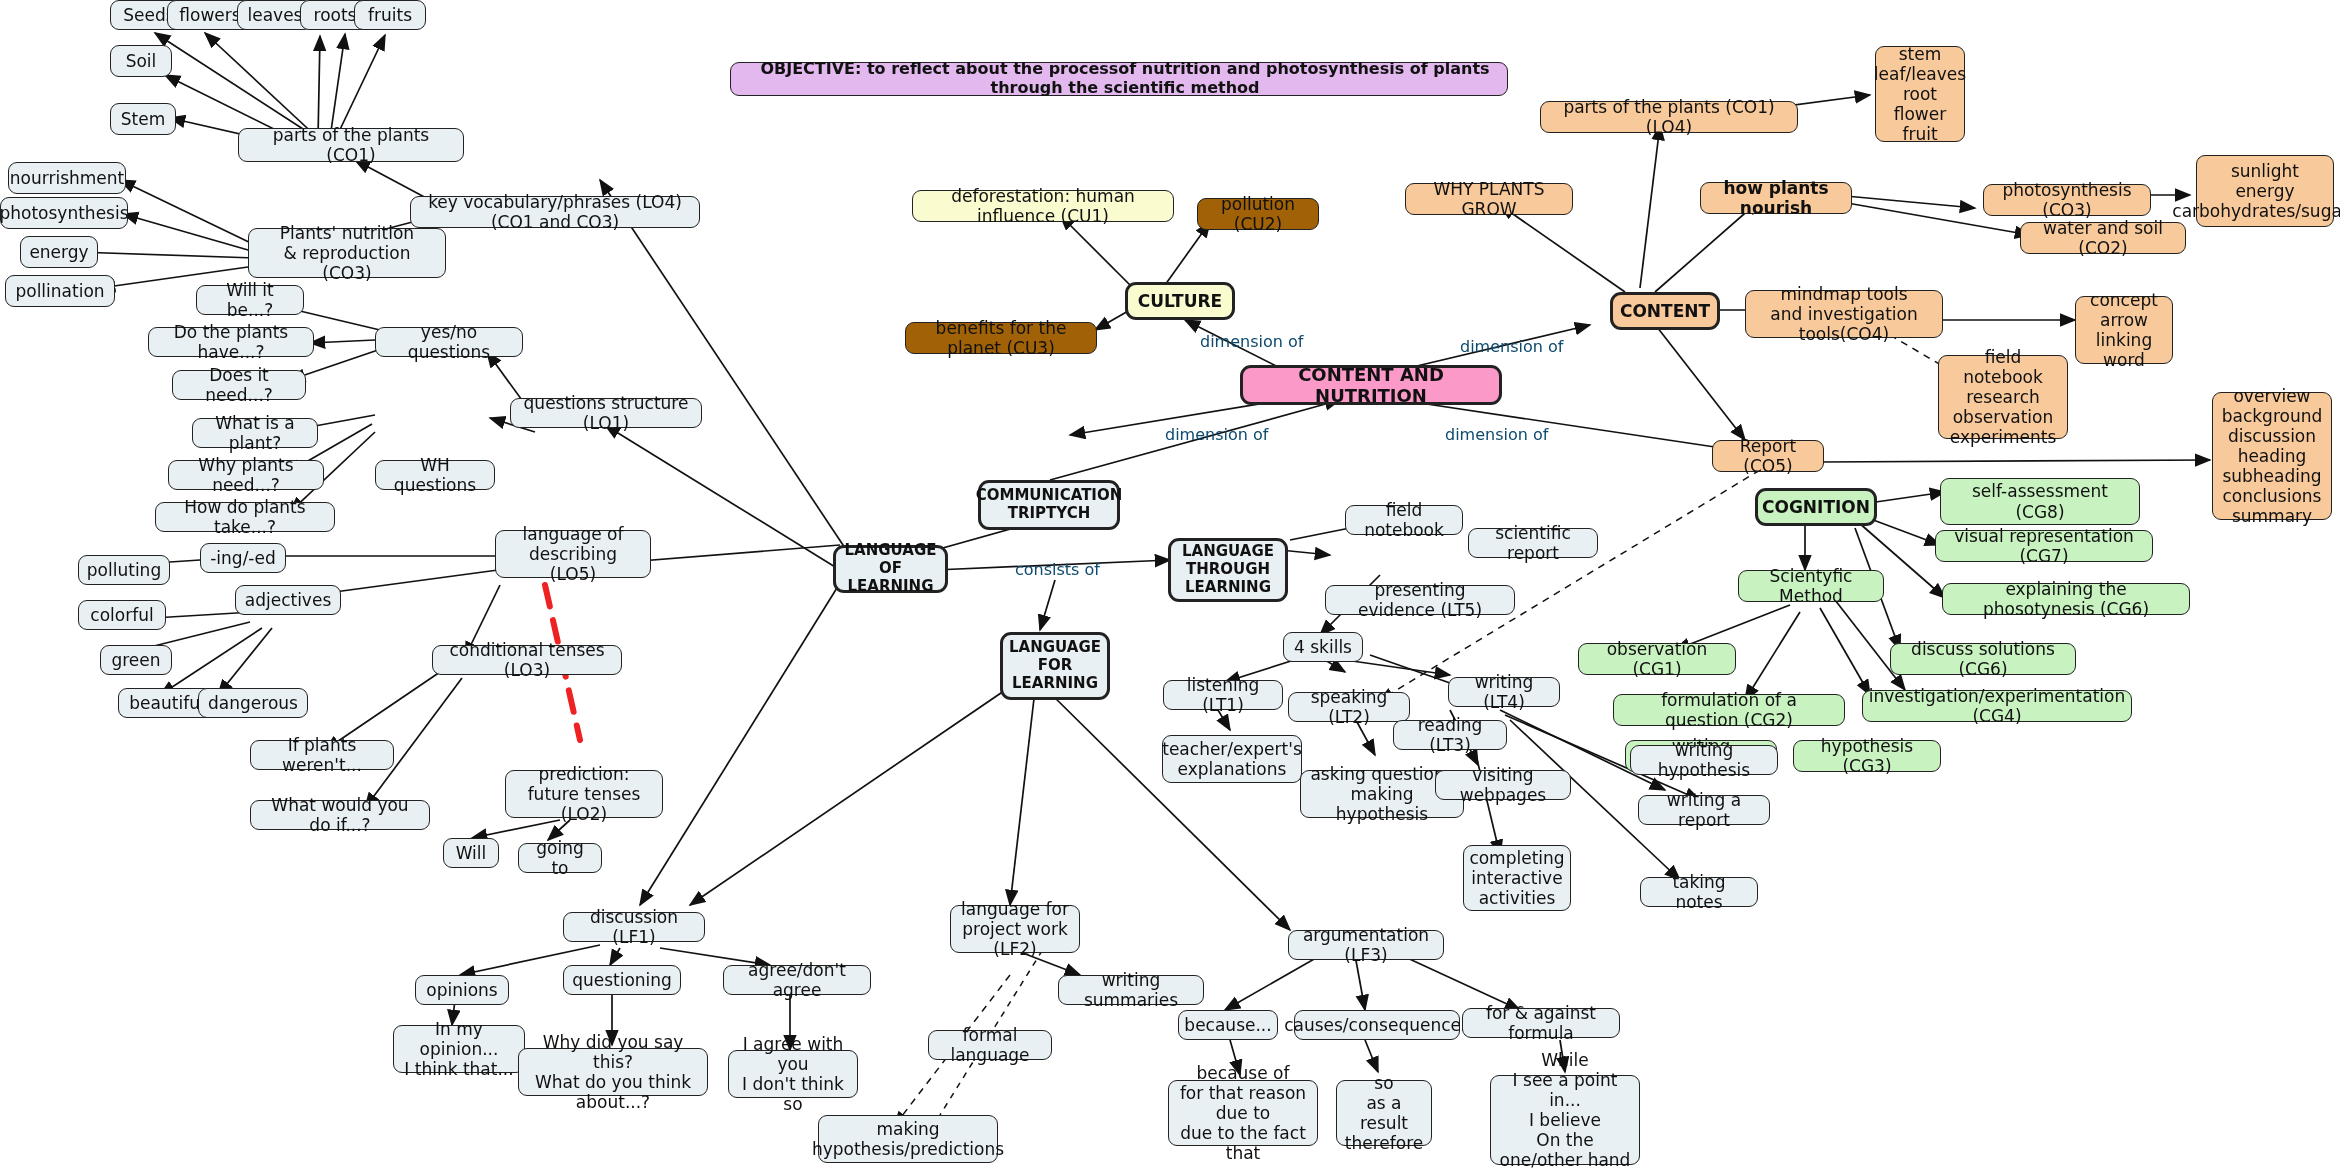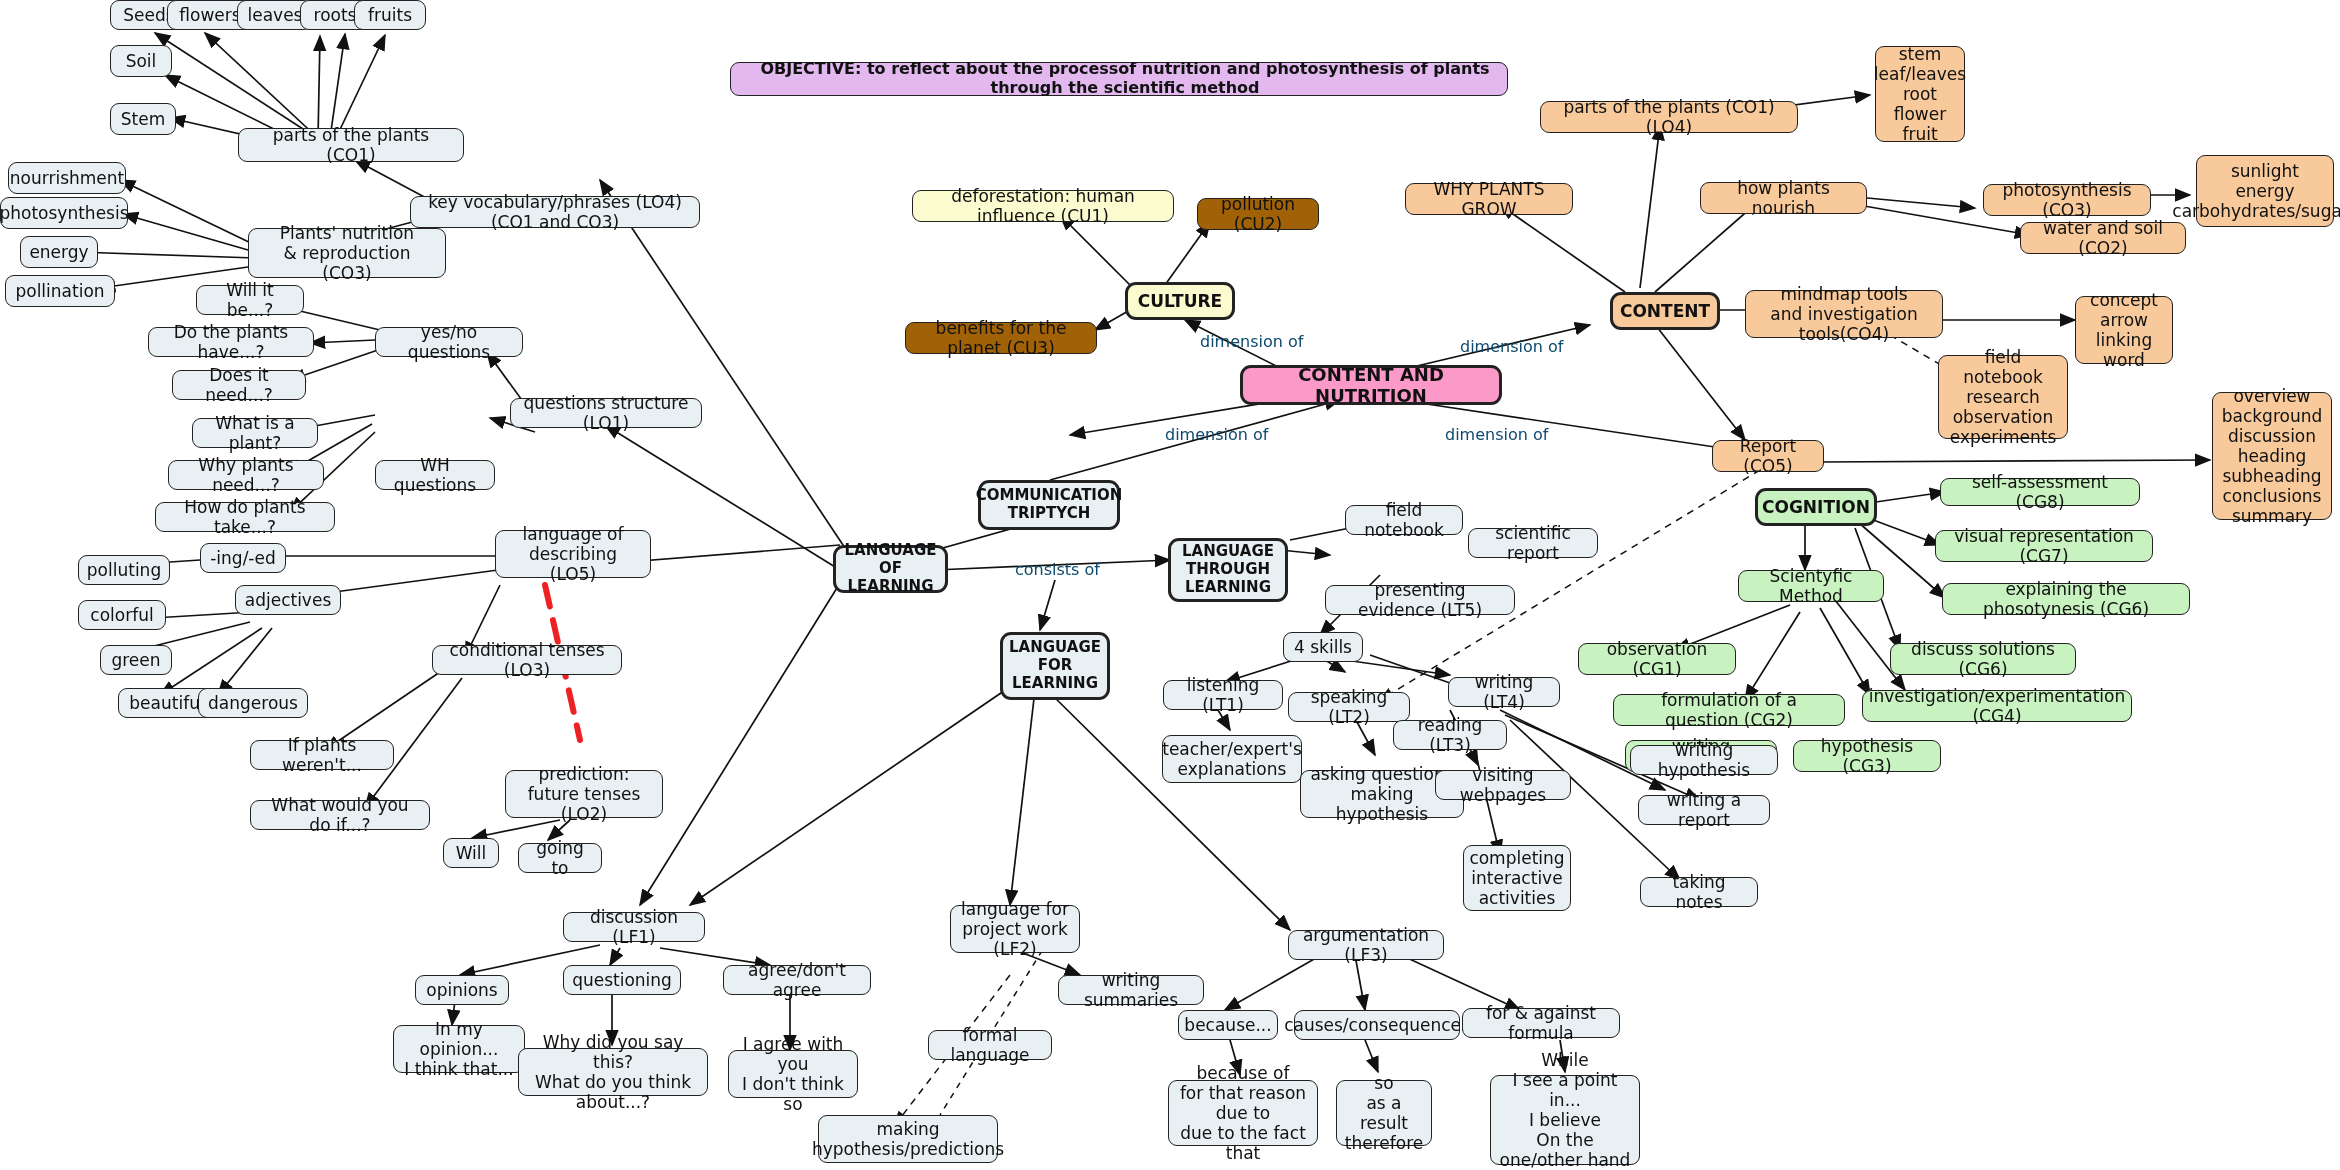--- a/index.html
+++ b/index.html
@@ -240,21 +240,21 @@
   <span class="lbl" style="left:1445px;top:425px;">dimension of</span>
 
   <div class="node orange hub" style="left:1610px;top:292px;width:110px;height:38px;font-size:17px;">CONTENT</div>
   <div class="node orange" style="left:1405px;top:183px;width:168px;height:32px;">WHY PLANTS GROW</div>
   <div class="node orange" style="left:1540px;top:101px;width:258px;height:32px;">parts of the plants (CO1) (LO4)</div>
   <div class="node orange" style="left:1875px;top:46px;width:90px;height:96px;">stem
 leaf/leaves
 root
 flower
 fruit</div>
-  <div class="node orange" style="left:1700px;top:182px;width:167px;height:32px;">how plants nourish</div>
+  <div class="node orange" style="left:1700px;top:182px;width:152px;height:32px;font-weight:bold;">how plants nourish</div>
   <div class="node orange" style="left:1983px;top:184px;width:168px;height:32px;">photosynthesis (CO3)</div>
   <div class="node orange" style="left:2020px;top:222px;width:166px;height:32px;">water and soil (CO2)</div>
   <div class="node orange" style="left:2196px;top:155px;width:138px;height:72px;">sunlight
 energy
 carbohydrates/sugars</div>
   <div class="node orange" style="left:1745px;top:290px;width:198px;height:48px;">mindmap tools
 and investigation tools(CO4)</div>
   <div class="node orange" style="left:2075px;top:296px;width:98px;height:68px;">concept
 arrow
 linking word</div>
@@ -265,21 +265,21 @@
   <div class="node orange" style="left:1712px;top:440px;width:112px;height:32px;">Report (CO5)</div>
   <div class="node orange" style="left:2212px;top:392px;width:120px;height:128px;">overview
 background
 discussion
 heading
 subheading
 conclusions
 summary</div>
 
   <div class="node green hub" style="left:1755px;top:488px;width:122px;height:38px;font-size:17px;">COGNITION</div>
-  <div class="node green" style="left:1940px;top:478px;width:200px;height:28px;">self-assessment (CG8)</div>
+  <div class="node green" style="left:1940px;top:478px;width:200px;height:47px;">self-assessment (CG8)</div>
   <div class="node green" style="left:1935px;top:530px;width:218px;height:32px;">visual representation (CG7)</div>
   <div class="node green" style="left:1942px;top:583px;width:248px;height:32px;">explaining the phosotynesis (CG6)</div>
   <div class="node green" style="left:1890px;top:643px;width:186px;height:32px;">discuss solutions (CG6)</div>
   <div class="node green" style="left:1862px;top:690px;width:270px;height:32px;">investigation/experimentation (CG4)</div>
   <div class="node green" style="left:1793px;top:740px;width:148px;height:32px;">hypothesis (CG3)</div>
   <div class="node green" style="left:1625px;top:740px;width:152px;height:32px;">writing hypothesis</div>
   <div class="node green" style="left:1613px;top:694px;width:232px;height:32px;">formulation of a question (CG2)</div>
   <div class="node green" style="left:1578px;top:643px;width:158px;height:32px;">observation (CG1)</div>
   <div class="node green" style="left:1738px;top:570px;width:146px;height:32px;">Scientyfic Method</div>
 

